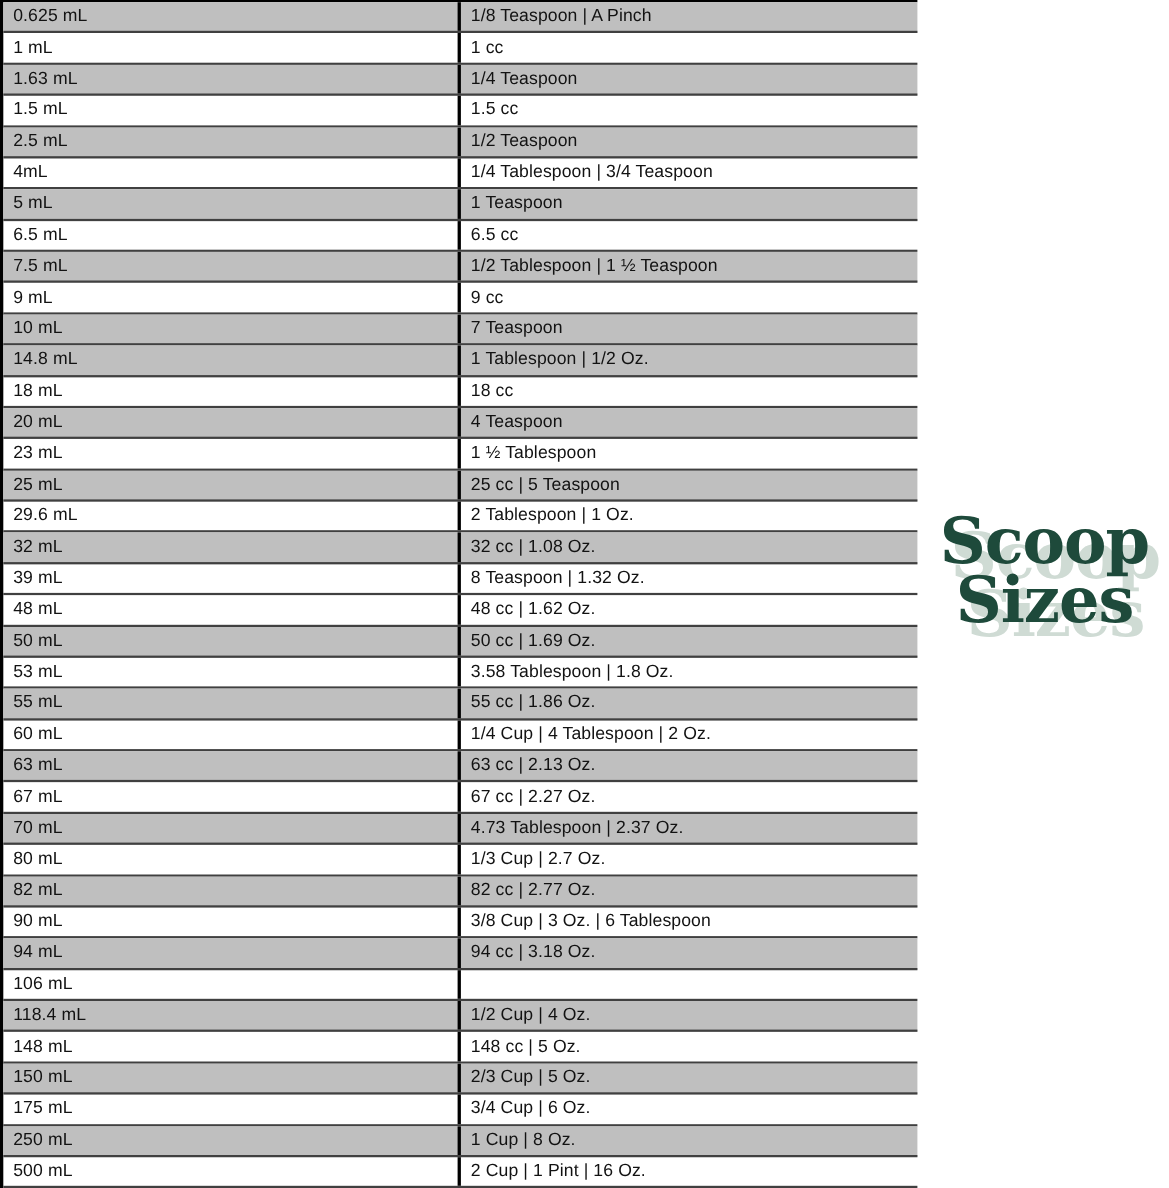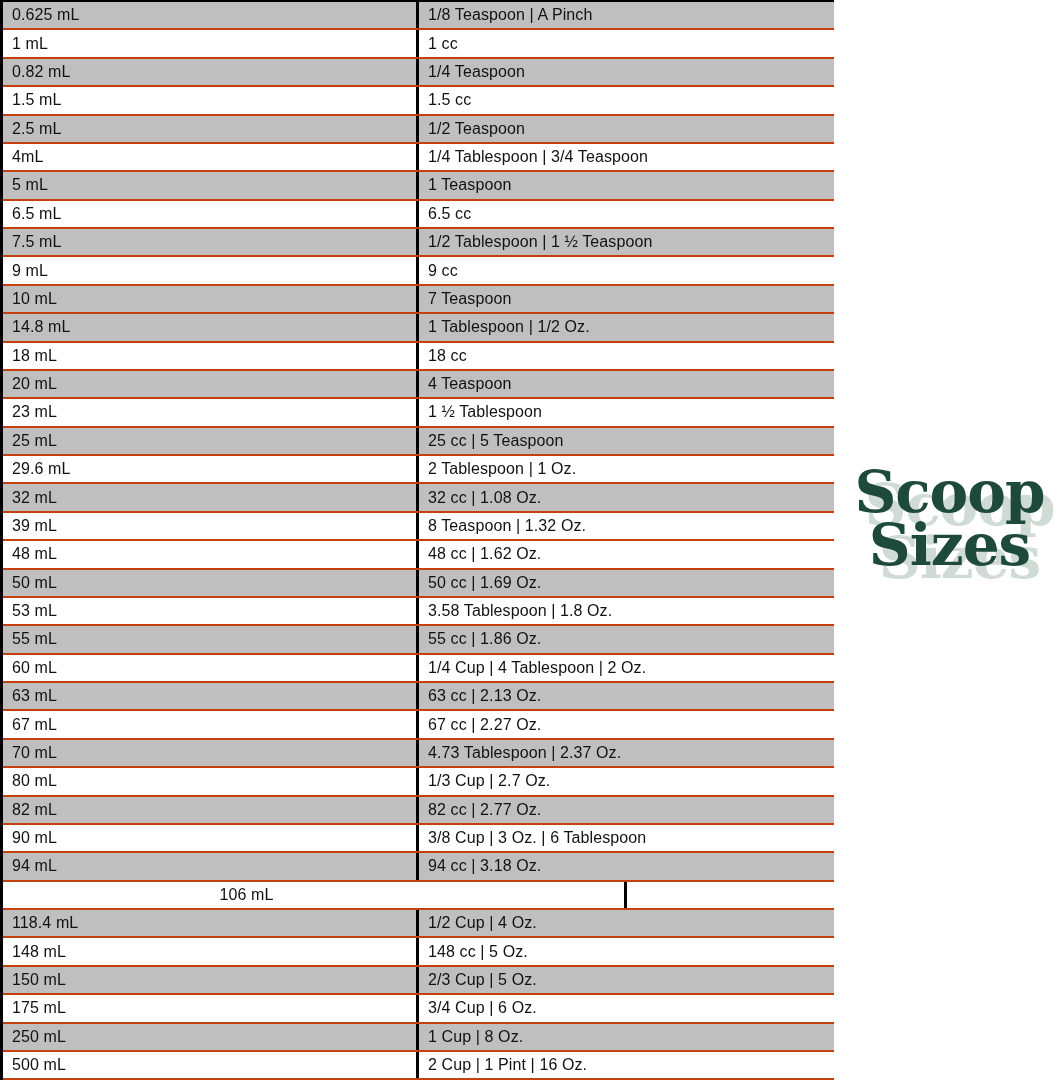--- a/index.html
+++ b/index.html
@@ -15,23 +15,22 @@
     width:834px;height:1080px;
     display:flex;flex-direction:column;
     border-top:2px solid #000;
     border-left:3px solid #000;
     box-sizing:border-box;
     background:#fff;
   }
   .row{
     flex:1 1 0;min-height:0;
     display:flex;
-    border-bottom:2px solid #c2410c;
+    border-bottom:2px solid #404040;
     box-sizing:border-box;
-    justify-content:center;
   }
   .row.shaded{background:var(--row-shade,#bfbfbf);}
   .cell{
     display:flex;align-items:center;
     padding-left:9px;
     font-size:16px;color:#121212;
     box-sizing:border-box;
     white-space:nowrap;overflow:hidden;
     letter-spacing:0.1px;
   }
@@ -61,21 +60,21 @@
     <div class="cell cell-ml">0.625 mL</div>
     <div class="cell cell-eq">1/8 Teaspoon | A Pinch</div>
   </div>
 
   <div class="row">
     <div class="cell cell-ml">1 mL</div>
     <div class="cell cell-eq">1 cc</div>
   </div>
 
   <div class="row shaded">
-    <div class="cell cell-ml">0.82 mL</div>
+    <div class="cell cell-ml">1.63 mL</div>
     <div class="cell cell-eq">1/4 Teaspoon</div>
   </div>
 
   <div class="row">
     <div class="cell cell-ml">1.5 mL</div>
     <div class="cell cell-eq">1.5 cc</div>
   </div>
 
   <div class="row shaded">
     <div class="cell cell-ml">2.5 mL</div>

